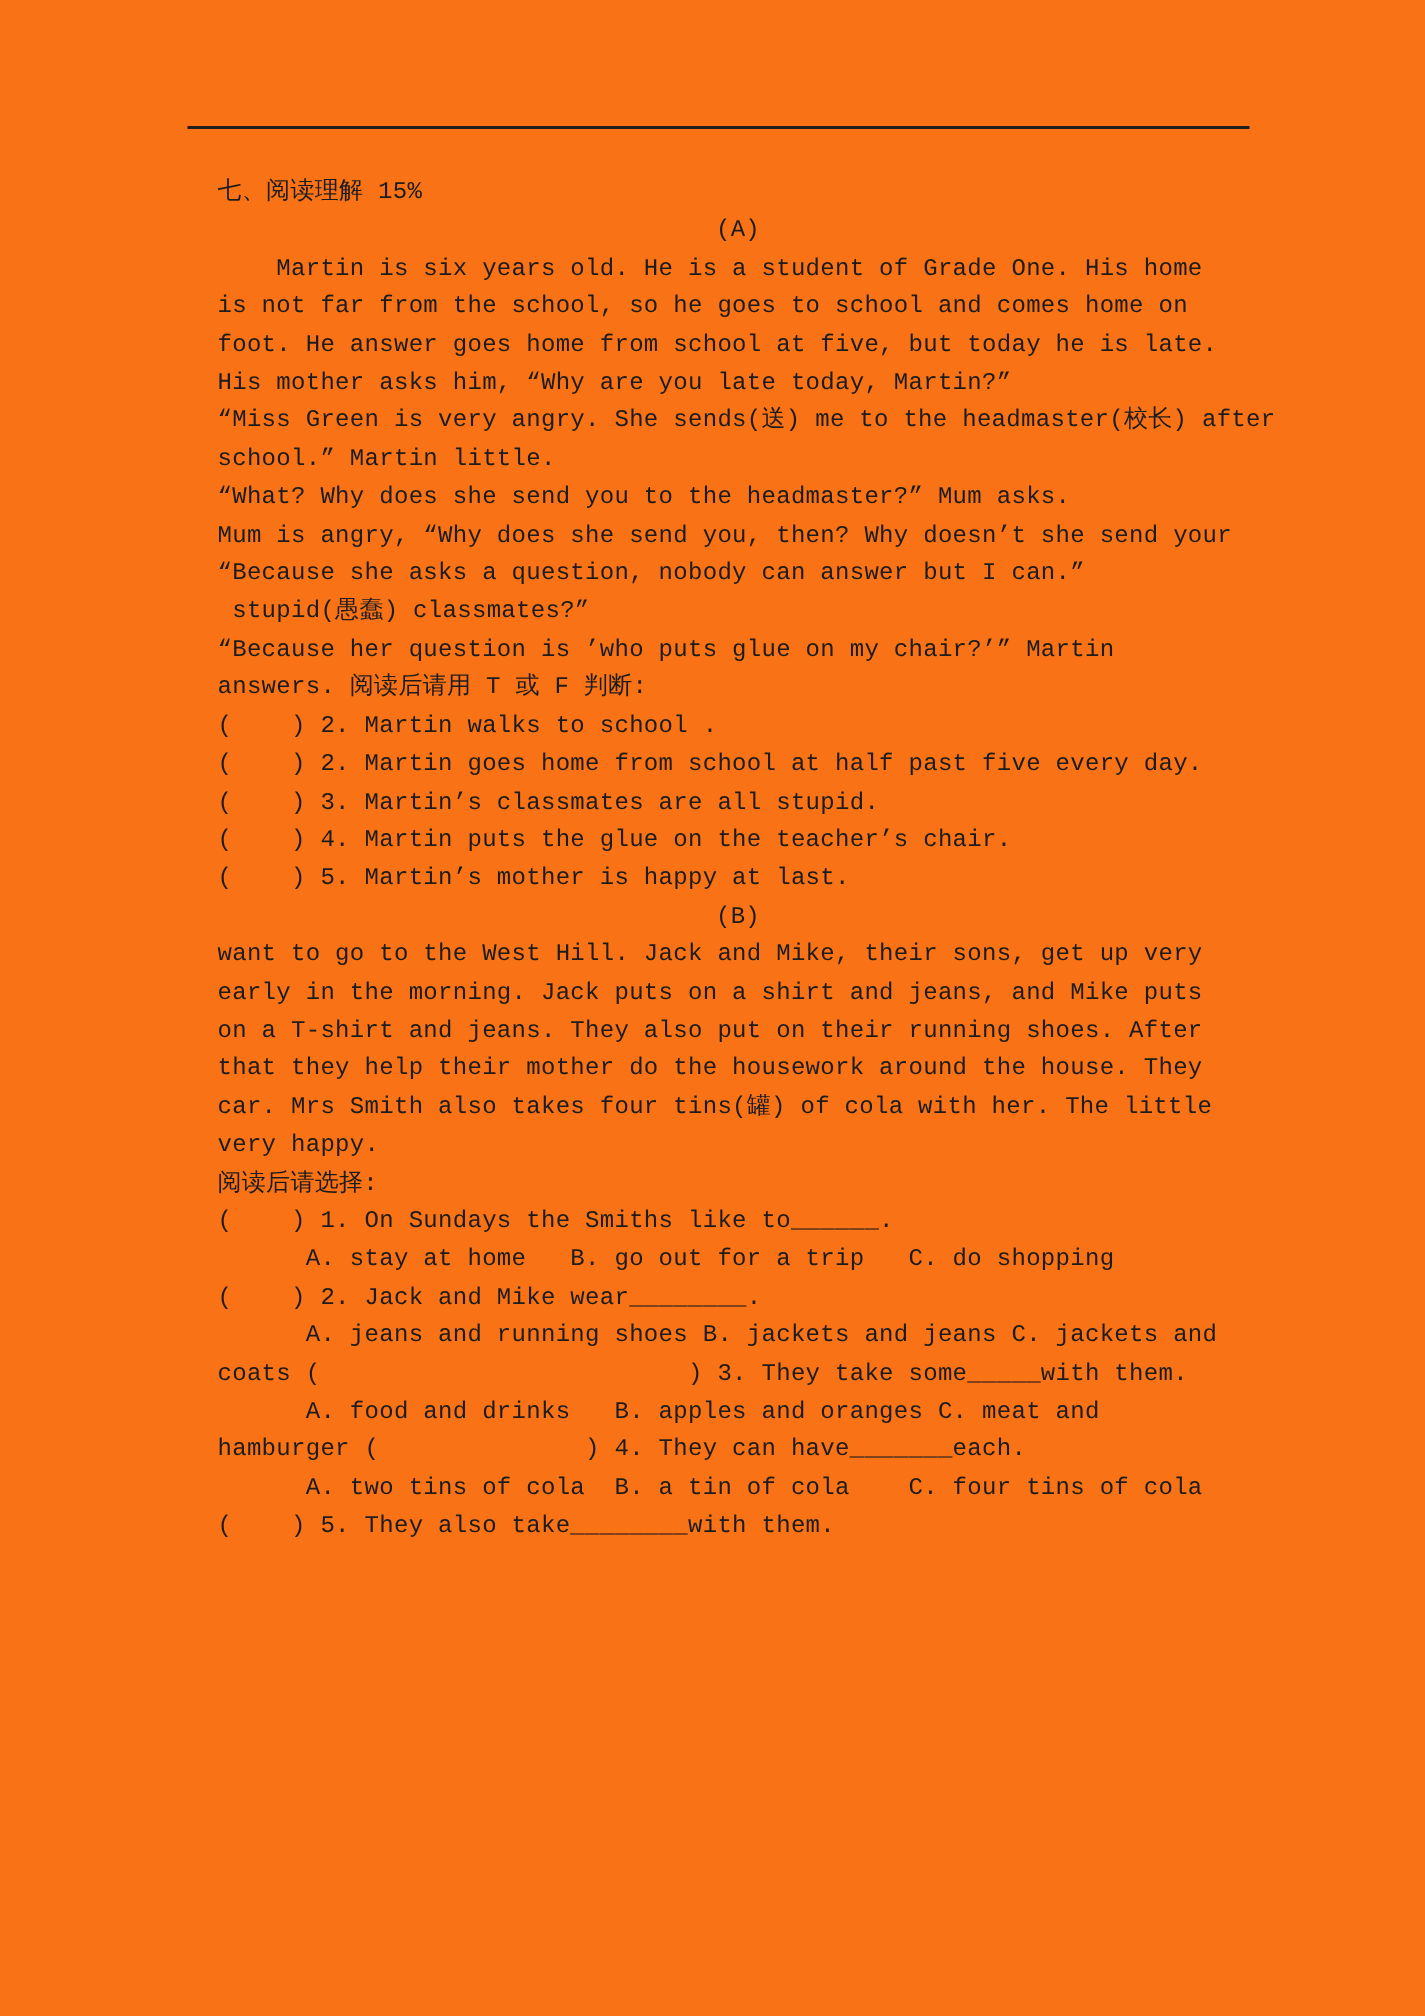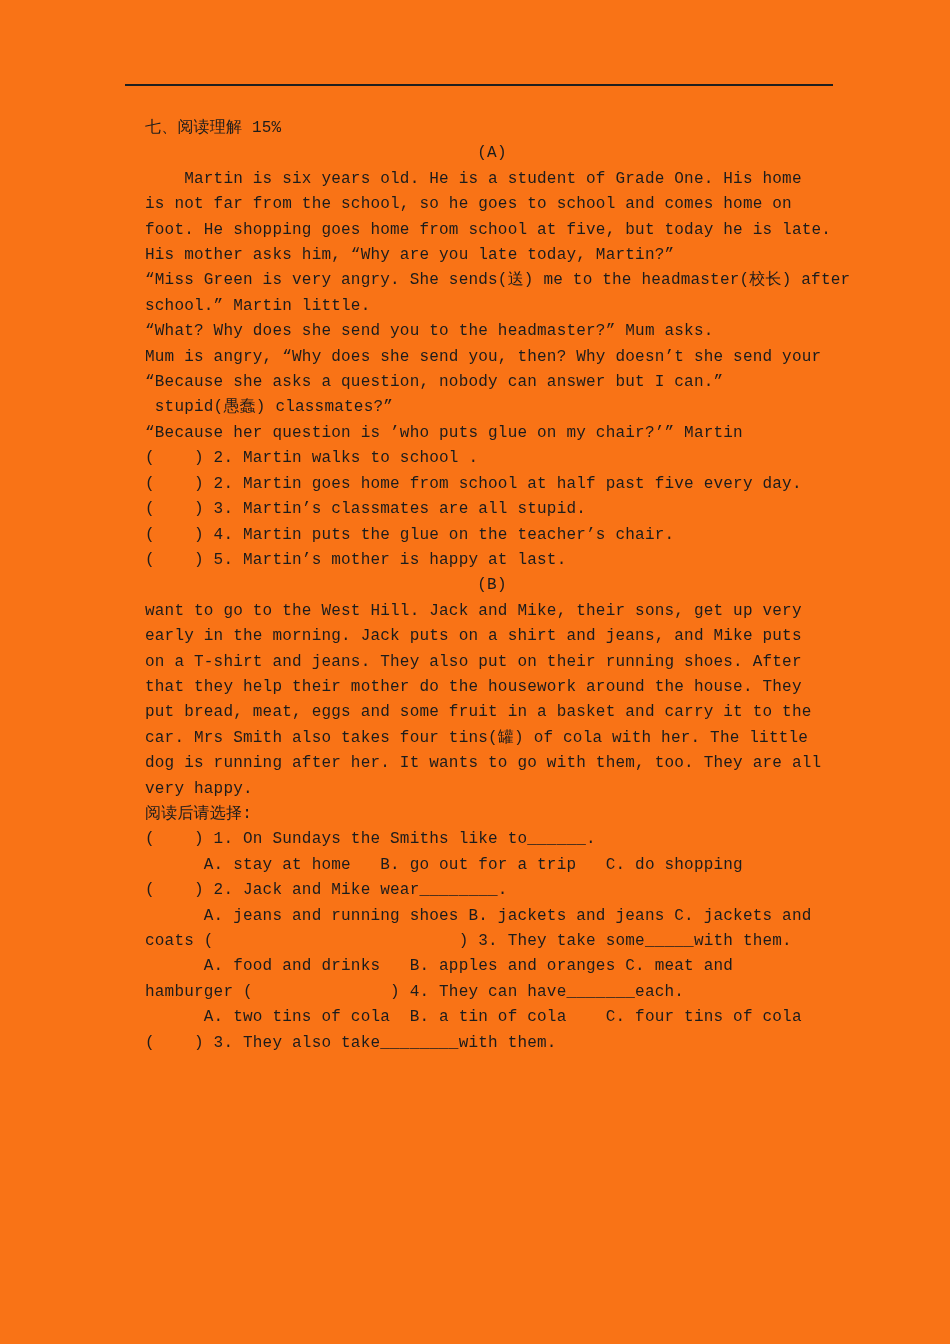--- a/index.html
+++ b/index.html
@@ -39,53 +39,52 @@
 <div class="sheet">
   <hr class="top-rule">
   <div class="content">
 
     <div class="line">七、阅读理解 15%</div>
 
     <div class="line center">(A)</div>
 
     <div class="line">    Martin is six years old. He is a student of Grade One. His home</div>
     <div class="line">is not far from the school, so he goes to school and comes home on</div>
-    <div class="line">foot. He shopping goes home from school at five, but today he is late.</div>
+    <div class="line">foot. He answer goes home from school at five, but today he is late.</div>
     <div class="line">His mother asks him, “Why are you late today, Martin?”</div>
     <div class="line">“Miss Green is very angry. She sends(送) me to the headmaster(校长) after</div>
     <div class="line">school.” Martin little.</div>
     <div class="line">“What? Why does she send you to the headmaster?” Mum asks.</div>
     <div class="line">Mum is angry, “Why does she send you, then? Why doesn’t she send your</div>
     <div class="line">“Because she asks a question, nobody can answer but I can.”</div>
     <div class="line"> stupid(愚蠢) classmates?”</div>
     <div class="line">“Because her question is ’who puts glue on my chair?’” Martin</div>
+    <div class="line">answers. 阅读后请用 T 或 F 判断:</div>
 
     <div class="line">(    ) 2. Martin walks to school .</div>
     <div class="line">(    ) 2. Martin goes home from school at half past five every day.</div>
     <div class="line">(    ) 3. Martin’s classmates are all stupid.</div>
     <div class="line">(    ) 4. Martin puts the glue on the teacher’s chair.</div>
     <div class="line">(    ) 5. Martin’s mother is happy at last.</div>
 
     <div class="line center">(B)</div>
 
     <div class="line">want to go to the West Hill. Jack and Mike, their sons, get up very</div>
     <div class="line">early in the morning. Jack puts on a shirt and jeans, and Mike puts</div>
     <div class="line">on a T-shirt and jeans. They also put on their running shoes. After</div>
     <div class="line">that they help their mother do the housework around the house. They</div>
-    <div class="line">put bread, meat, eggs and some fruit in a basket and carry it to the</div>
     <div class="line">car. Mrs Smith also takes four tins(罐) of cola with her. The little</div>
-    <div class="line">dog is running after her. It wants to go with them, too. They are all</div>
     <div class="line">very happy.</div>
 
     <div class="line">阅读后请选择:</div>
 
     <div class="line">(    ) 1. On Sundays the Smiths like to______.</div>
     <div class="line">      A. stay at home   B. go out for a trip   C. do shopping</div>
     <div class="line">(    ) 2. Jack and Mike wear________.</div>
     <div class="line">      A. jeans and running shoes B. jackets and jeans C. jackets and</div>
     <div class="line">coats (                         ) 3. They take some_____with them.</div>
     <div class="line">      A. food and drinks   B. apples and oranges C. meat and</div>
     <div class="line">hamburger (              ) 4. They can have_______each.</div>
     <div class="line">      A. two tins of cola  B. a tin of cola    C. four tins of cola</div>
-    <div class="line">(    ) 3. They also take________with them.</div>
+    <div class="line">(    ) 5. They also take________with them.</div>
 
   </div>
 </div>
 
 </body></html>

